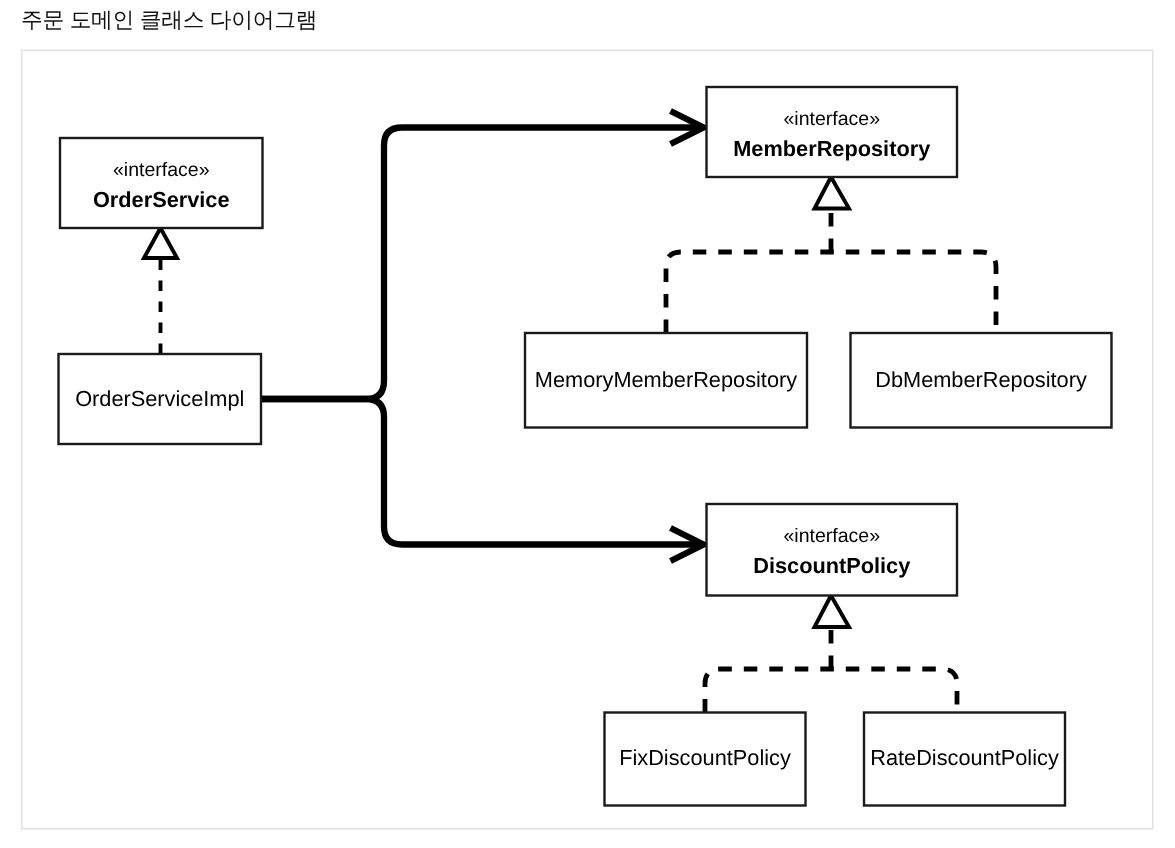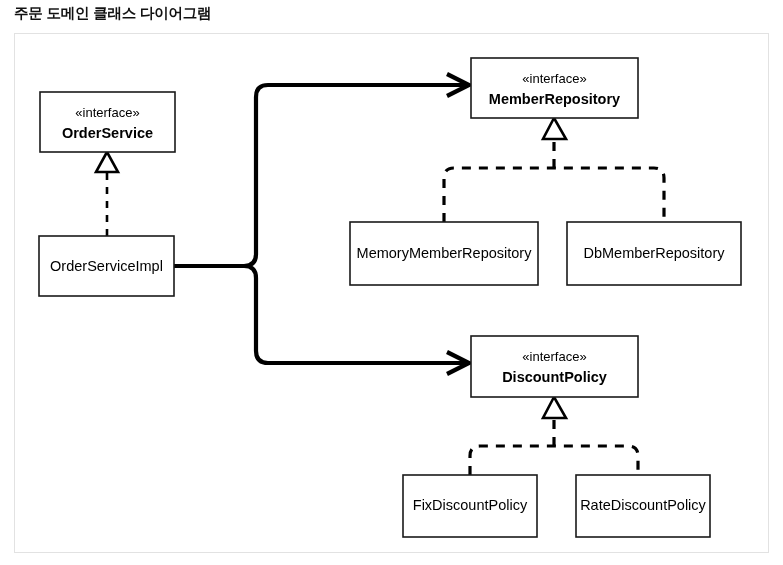--- a/index.html
+++ b/index.html
@@ -13,21 +13,21 @@
     height: 565px;
     font-family: "Liberation Sans", "DejaVu Sans", sans-serif;
     color: #000000;
     overflow: hidden;
   }
   #page-title {
     position: absolute;
     left: 14px;
     top: 4px;
     font-size: 14.5px;
-    font-weight: bold;
+    font-weight: normal;
     letter-spacing: -0.2px;
     color: #111111;
     white-space: nowrap;
   }
   #diagram-frame {
     position: absolute;
     left: 14px;
     top: 33px;
     width: 755px;
     height: 520px;

